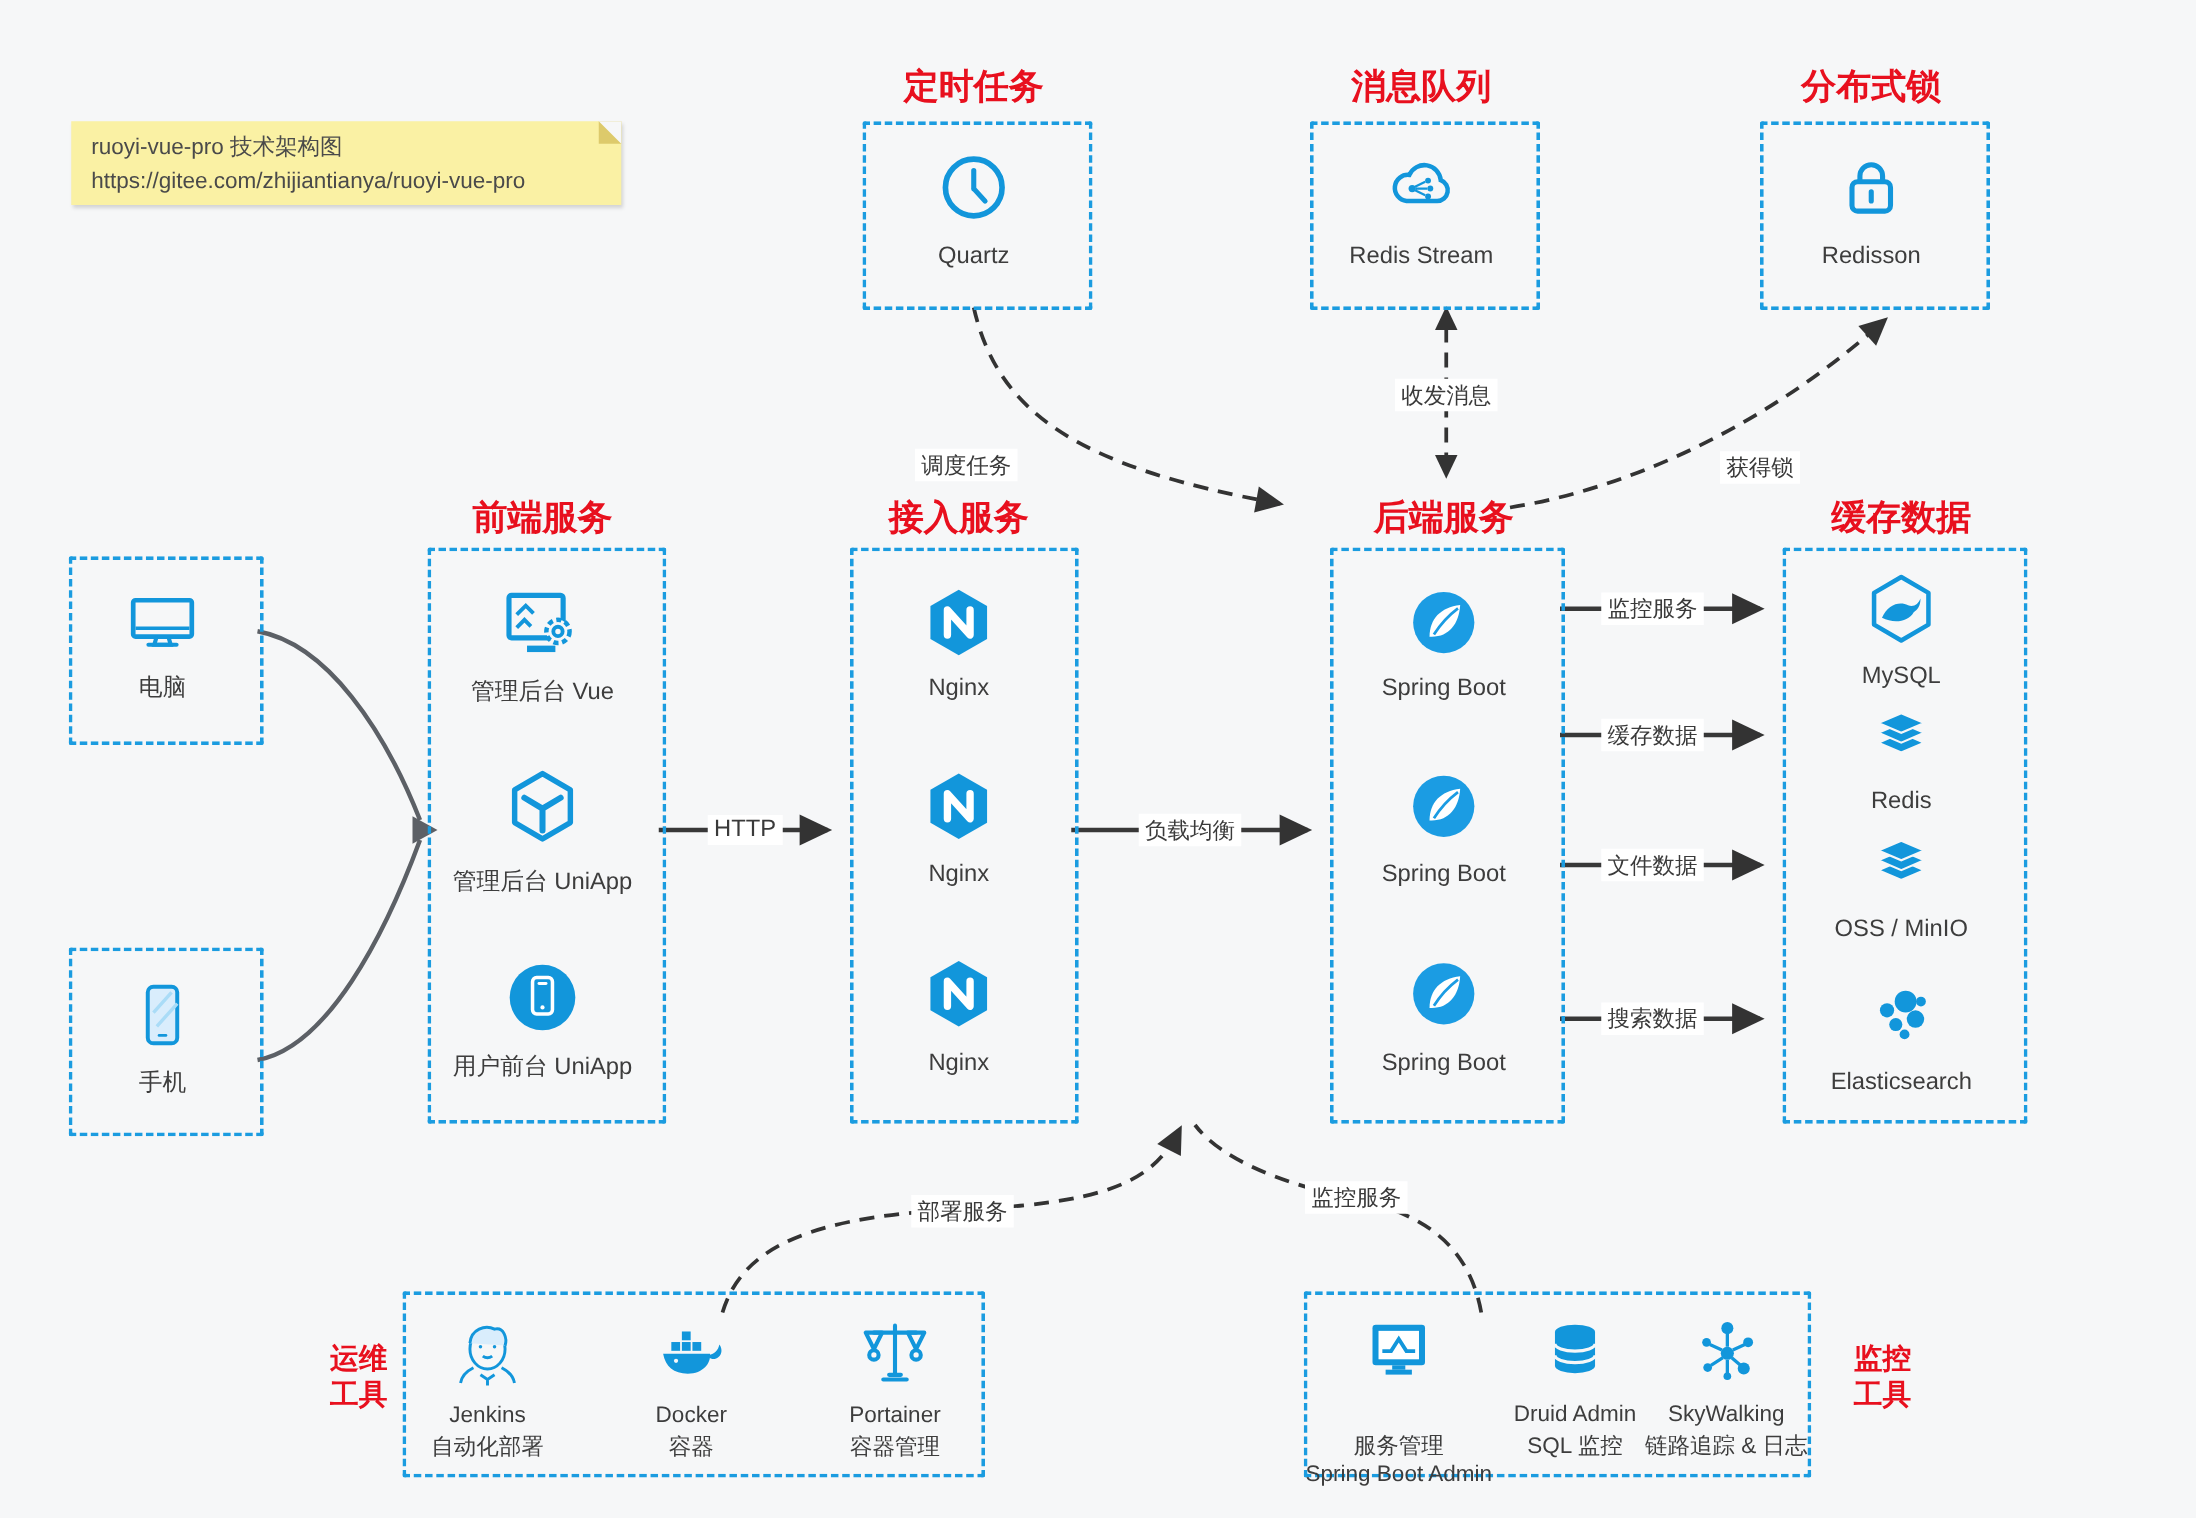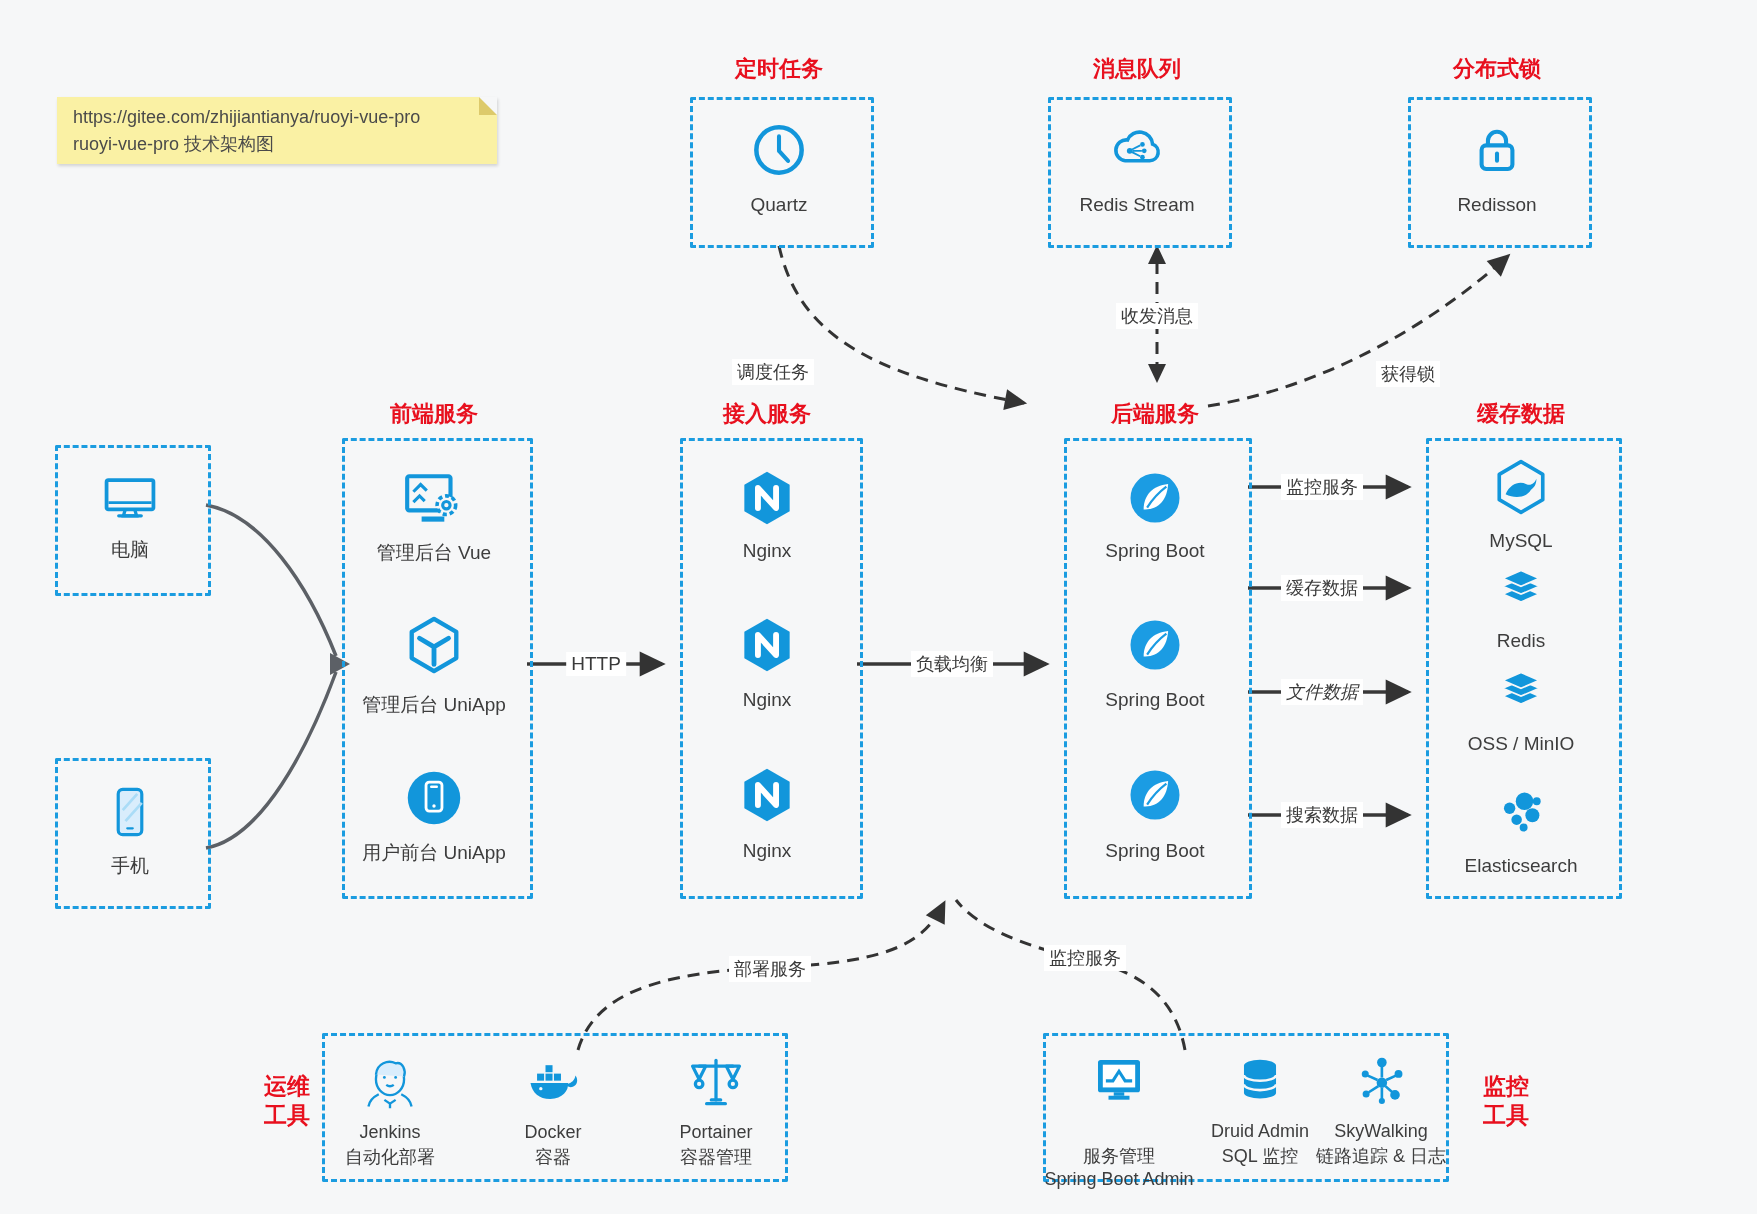--- a/index.html
+++ b/index.html
@@ -1,20 +1,20 @@
 <!DOCTYPE html>
 <html><head>
 <meta charset="utf-8">
 <style>
   html,body{margin:0;padding:0;background:#f6f7f8;}
   .canvas{position:relative;width:1757px;height:1214px;background:#f6f7f8;
           font-family:"Liberation Sans",sans-serif;overflow:hidden;}
   .box{position:absolute;border:3px dashed #1b9ce0;border-radius:2px;}
   .title{position:absolute;transform:translate(-50%,-50%);color:#e8101e;font-weight:bold;
-         font-size:22px;white-space:nowrap;}
+         font-size:28px;white-space:nowrap;}
   .lbl{position:absolute;transform:translate(-50%,-50%);color:#3d3d3d;font-size:19px;white-space:nowrap;}
   .lbl.small{font-size:18px;}
   .edge-label{position:absolute;transform:translate(-50%,-50%);background:#ffffff;color:#3a3a3a;
          font-size:18px;padding:1px 5px;white-space:nowrap;}
   .icon{position:absolute;transform:translate(-50%,-50%);line-height:0;}
   .redtag{position:absolute;color:#e8101e;font-weight:bold;font-size:23px;line-height:29px;}
   .note{position:absolute;left:57px;top:97px;width:440px;height:67px;background:#faf1a4;
         box-shadow:1px 2px 3px rgba(0,0,0,0.15);color:#4a4a4a;font-size:18px;line-height:27px;
         padding:7px 0 0 16px;box-sizing:border-box;}
   .note::before{content:"";position:absolute;top:0;right:0;border-style:solid;
@@ -47,22 +47,22 @@
     <path d="M779,246 C798,330 862,374 1024,403" stroke="#333" stroke-width="3" stroke-dasharray="12 8" fill="none" marker-end="url(#mBlack)"></path>
     <path d="M1157,262 V366" stroke="#333" stroke-width="3" stroke-dasharray="12 8" fill="none"></path>
     <polygon points="1148,264 1166,264 1157,245" fill="#333"></polygon>
     <polygon points="1148,364 1166,364 1157,383" fill="#333"></polygon>
     <path d="M1208,406 C1320,388 1428,328 1508,256" stroke="#333" stroke-width="3" stroke-dasharray="12 8" fill="none" marker-end="url(#mBlack)"></path>
     <path d="M578,1050 C594,996 652,972 778,967 C900,962 926,938 944,903" stroke="#333" stroke-width="3" stroke-dasharray="12 8" fill="none" marker-end="url(#mBlack)"></path>
     <path d="M1185,1050 C1177,1006 1150,974 1090,961 C1020,946 976,926 956,900" stroke="#333" stroke-width="3" stroke-dasharray="12 8" fill="none"></path>
   </svg>
 
   <div class="note">
+    <div>ruoyi-vue-pro 技术架构图</div>
     <div>https://gitee.com/zhijiantianya/ruoyi-vue-pro</div>
-    <div>ruoyi-vue-pro 技术架构图</div>
   </div>
 
   <div class="title" style="left:779px;top:69px;">定时任务</div>
   <div class="box" style="left:690px;top:97px;width:178px;height:145px;"></div>
   <div class="icon" style="left:779px;top:150px;">
     <svg width="58" height="58" viewBox="0 0 64 64">
       <circle cx="32" cy="32" r="25" fill="none" stroke="#1296db" stroke-width="5"></circle>
       <path d="M32 33 V17 M32 33 l10 11" stroke="#1296db" stroke-width="4.5" stroke-linecap="round" fill="none"></path>
     </svg>
   </div>
@@ -236,21 +236,21 @@
           <circle cx="35" cy="52" r="4.5"></circle>
       </g>
     </svg>
   </div>
   <div class="lbl" style="left:1521px;top:866px;">Elasticsearch</div>
 
   <div class="edge-label" style="left:596px;top:664px;font-size:19px;">HTTP</div>
   <div class="edge-label" style="left:952px;top:664px;">负载均衡</div>
   <div class="edge-label" style="left:1322px;top:487px;">监控服务</div>
   <div class="edge-label" style="left:1322px;top:588px;">缓存数据</div>
-  <div class="edge-label" style="left:1322px;top:692px;font-style:italic;">文件数据</div>
+  <div class="edge-label" style="left:1322px;top:692px;">文件数据</div>
   <div class="edge-label" style="left:1322px;top:815px;">搜索数据</div>
   <div class="edge-label" style="left:773px;top:372px;">调度任务</div>
   <div class="edge-label" style="left:1157px;top:316px;">收发消息</div>
   <div class="edge-label" style="left:1408px;top:374px;">获得锁</div>
   <div class="edge-label" style="left:770px;top:969px;">部署服务</div>
   <div class="edge-label" style="left:1085px;top:958px;">监控服务</div>
 
   <div class="redtag" style="left:225px;top:1072px;width:85px;text-align:right;">
     <div>运维</div>
     <div>工具</div>

